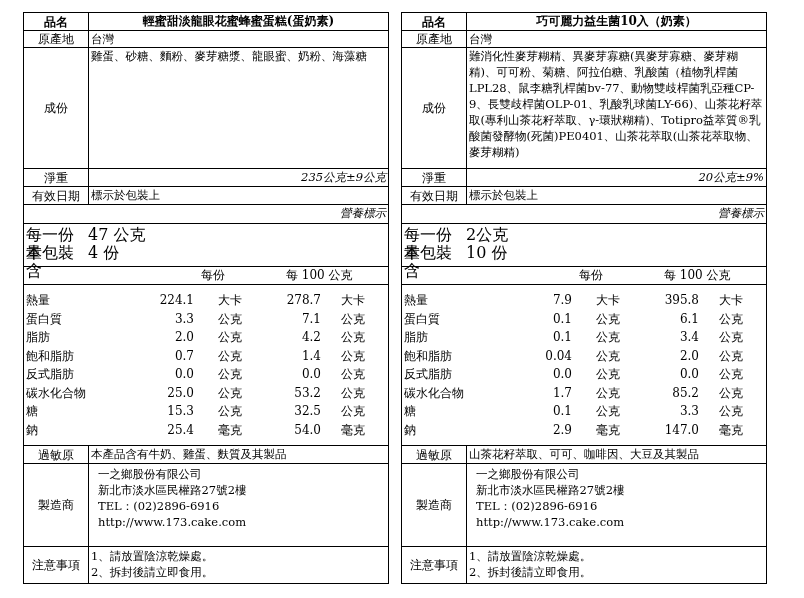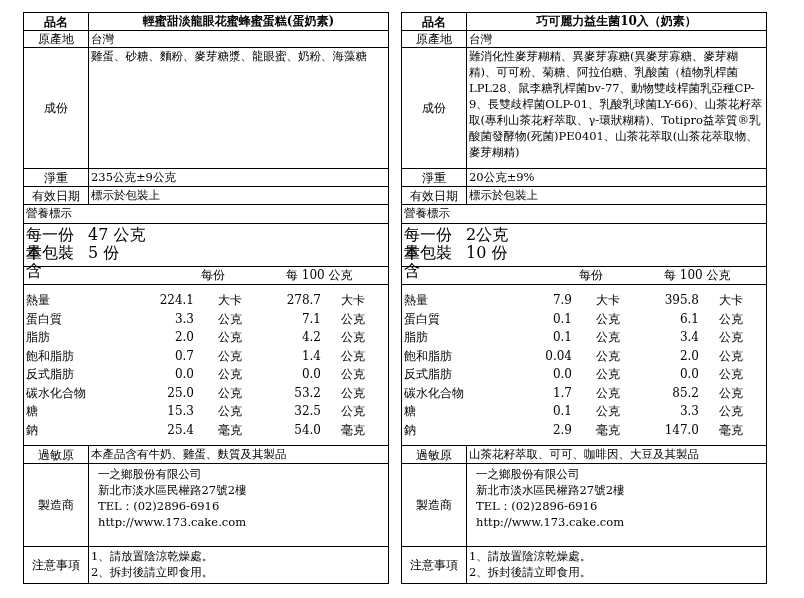--- a/index.html
+++ b/index.html
@@ -7,21 +7,21 @@
          font-family: "DejaVu Serif", "Liberation Serif", serif; color: #000; }
   .sheet { position: absolute; left: 23px; top: 12px; width: 756px; }
   .col { position: absolute; top: 0; width: 378px; }
   .col.left { left: 0; }
   .col.right { left: 378px; }
   table { border-collapse: collapse; width: 366px; table-layout: fixed; }
   td { border: 1px solid #000; padding: 0 2px; font-size: 11.5px; line-height: 16px; vertical-align: top; }
   .lab { width: 60px; text-align: center; vertical-align: middle; font-size: 12px; }
   .title-lab { font-weight: bold; font-size: 12px; text-align: center; }
   .title-val { font-weight: bold; font-size: 12px; text-align: center; }
-  .center { text-align: left; }
+  .center { text-align: right; font-style: italic; }
   .r-name td { height: 17px; }
   .r-origin td { height: 15px; }
   .r-ing td { height: 120px; margin-left: 40px; }
   .r-net td { height: 17px; }
   .r-exp td { height: 17px; }
   .r-nut td { height: 18px; }
   .r-serv td { height: 38px; padding: 2px 2px; }
   .r-colhead td { height: 17px; }
   .r-nutrients td { height: 148px; padding: 6px 2px; }
   .r-allergen td { height: 17px; }
@@ -72,21 +72,21 @@
         <td colspan="2" class="center">營養標示</td>
       </tr>
       <tr class="r-serv">
         <td colspan="2">
           <div class="serv-line">
             <span class="k">每一份量</span>
             <span>47 公克</span>
           </div>
           <div class="serv-line">
             <span class="k">本包裝含</span>
-            <span>5 份</span>
+            <span>4 份</span>
           </div>
         </td>
       </tr>
       <tr class="r-colhead">
         <td colspan="2">
           <div class="colhead">
             <span class="h1">每份</span>
             <span class="h2">每 100 公克</span>
           </div>
         </td>

